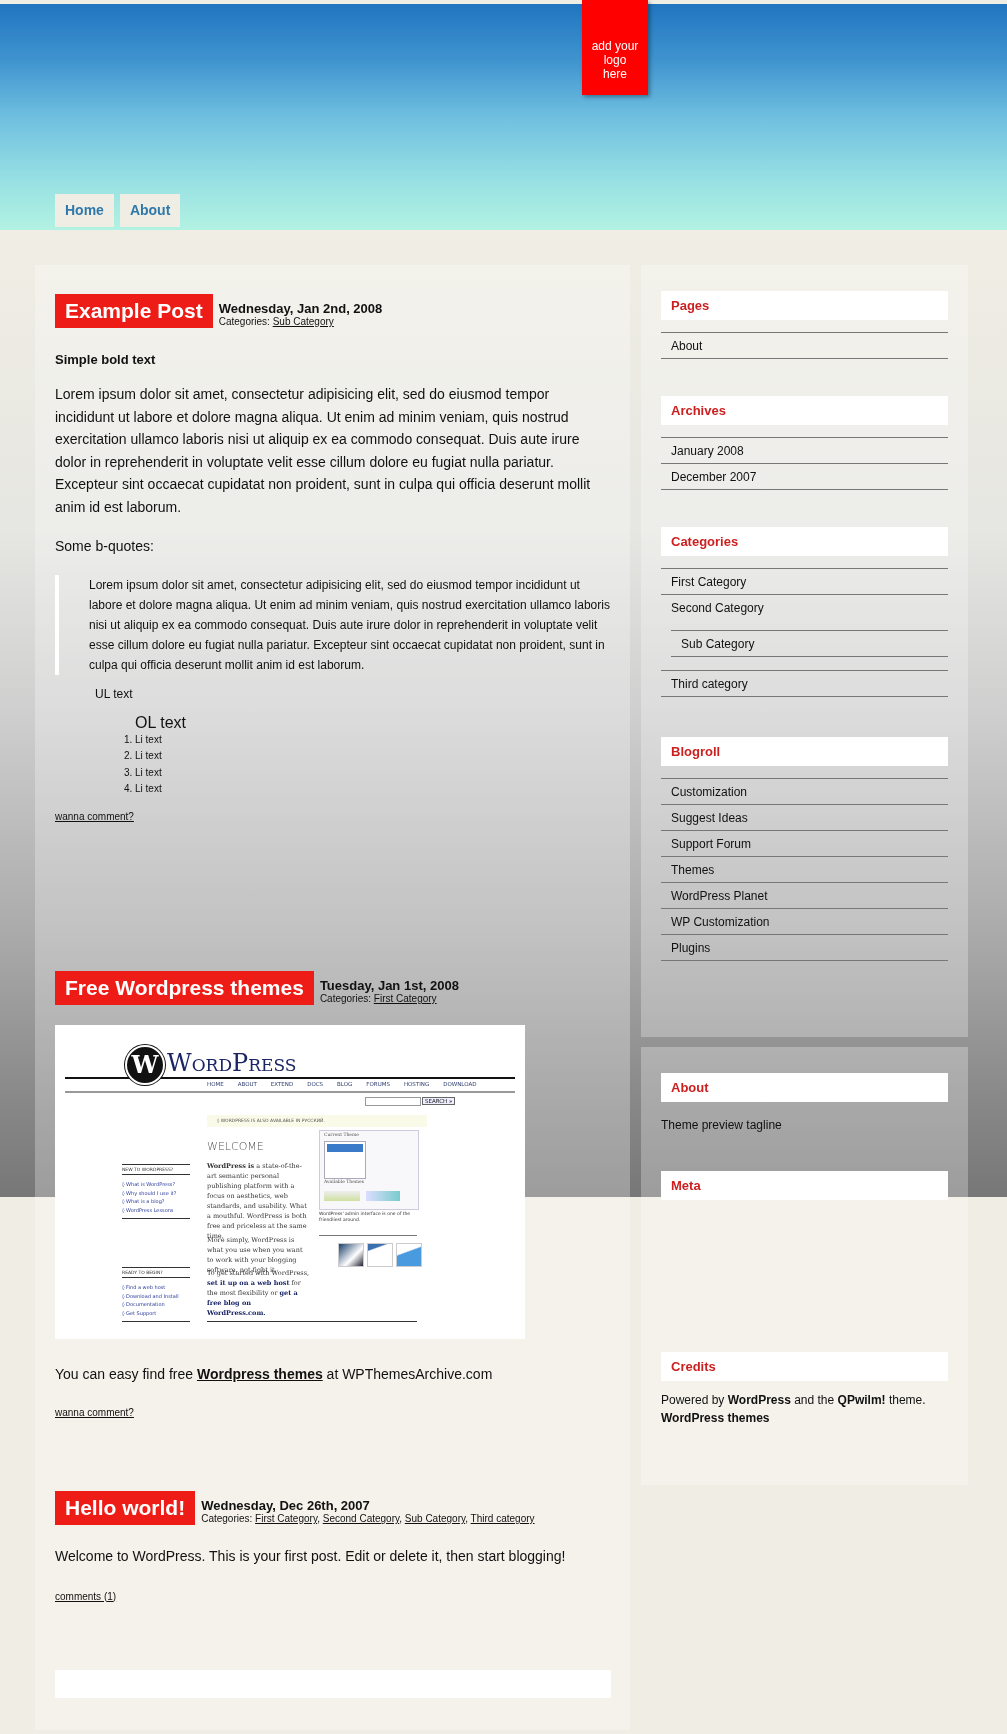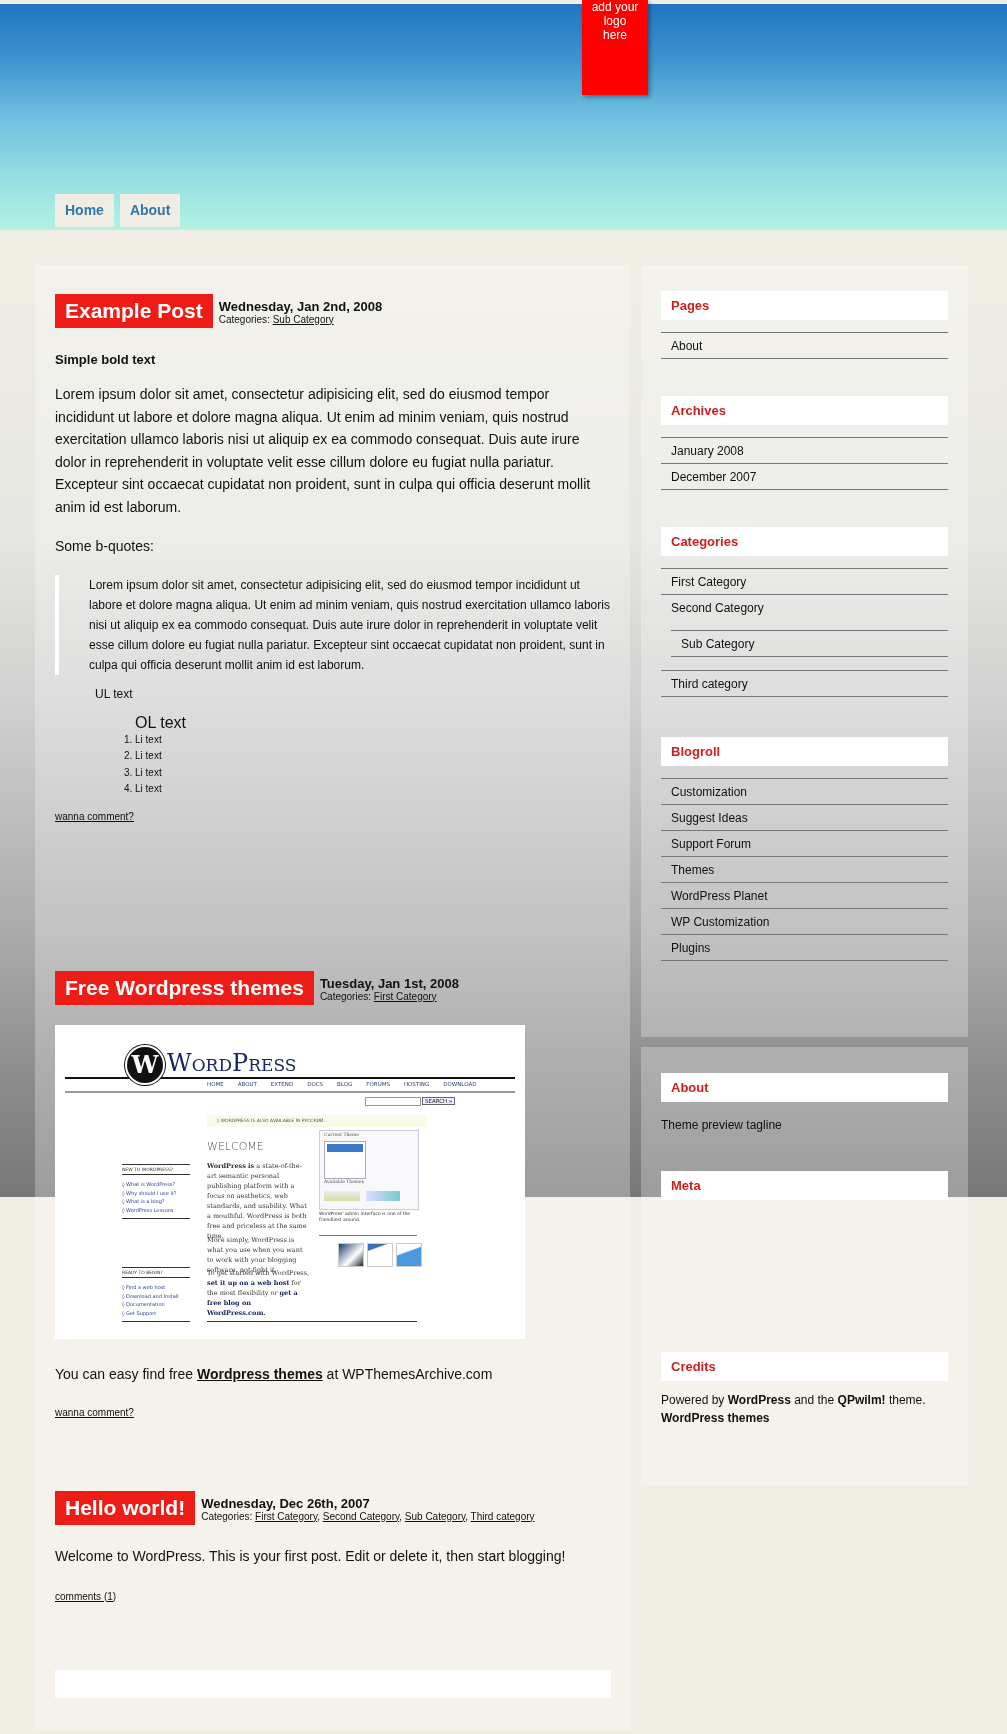--- a/index.html
+++ b/index.html
@@ -14,41 +14,41 @@
   }
   .page-bg-bottom { position:absolute; left:0; top:1197px; width:1007px; height:537px; background:#f0eee4; }
   .header {
     position:absolute; left:0; top:4px; width:1007px; height:226px;
     background:linear-gradient(to bottom, #2175c0 0%, #3f94cf 25%, #6fbfe0 50%, #93dde3 75%, #b2f2e2 100%);
   }
   .top-strip { position:absolute; left:0; top:0; width:1007px; height:4px; background:#f0eee4; }
   .logo-box {
     position:absolute; left:582px; top:0; width:66px; height:95px; background:#ff0000;
     box-shadow:2px 2px 4px rgba(0,0,0,.35); color:#fff; font-size:12px; line-height:14px;
-    display:flex; align-items:flex-start; justify-content:center; padding-bottom:14px; box-sizing:border-box; text-align:center;
+    display:flex; align-items:flex-end; justify-content:center; padding-bottom:14px; box-sizing:border-box; text-align:center;
   }
   .nav { position:absolute; left:55px; top:194px; display:flex; gap:6px; }
   .nav a {
     display:block; background:#f0eee4; color:#2f78ab; font-weight:bold; font-size:14px;
     padding:8px 10px; height:17px; text-decoration:none;
   }
   .main-col {
     position:absolute; left:35px; top:265px; width:595px; height:1465px;
     background:rgba(255,255,255,0.28);
   }
   .side-col1 {
     position:absolute; left:641px; top:265px; width:327px; height:772px;
     background:rgba(255,255,255,0.28);
   }
   .side-col2 {
     position:absolute; left:641px; top:1047px; width:327px; height:438px;
     background:rgba(255,255,255,0.28);
   }
   .post { position:absolute; left:55px; width:555px; }
-  .post-head { display:flex; align-items:center; }
+  .post-head { display:flex; align-items:flex-end; }
   .post-title {
     background:#ee1c16; color:#fff; font-weight:bold; font-size:21px;
     padding:5px 10px; line-height:24px; white-space:nowrap;
   }
   .post-meta { margin-left:6px; }
   .post-date { font-weight:bold; font-size:13px; line-height:15px; margin-top:2px; }
   .post-cats { font-size:10px; line-height:12px; }
   .post-cats a { color:#111; text-decoration:underline; }
   .bold-line { font-weight:bold; font-size:13px; margin:24px 0 0; }
   .p { font-size:14px; line-height:22.5px; margin:0; }

